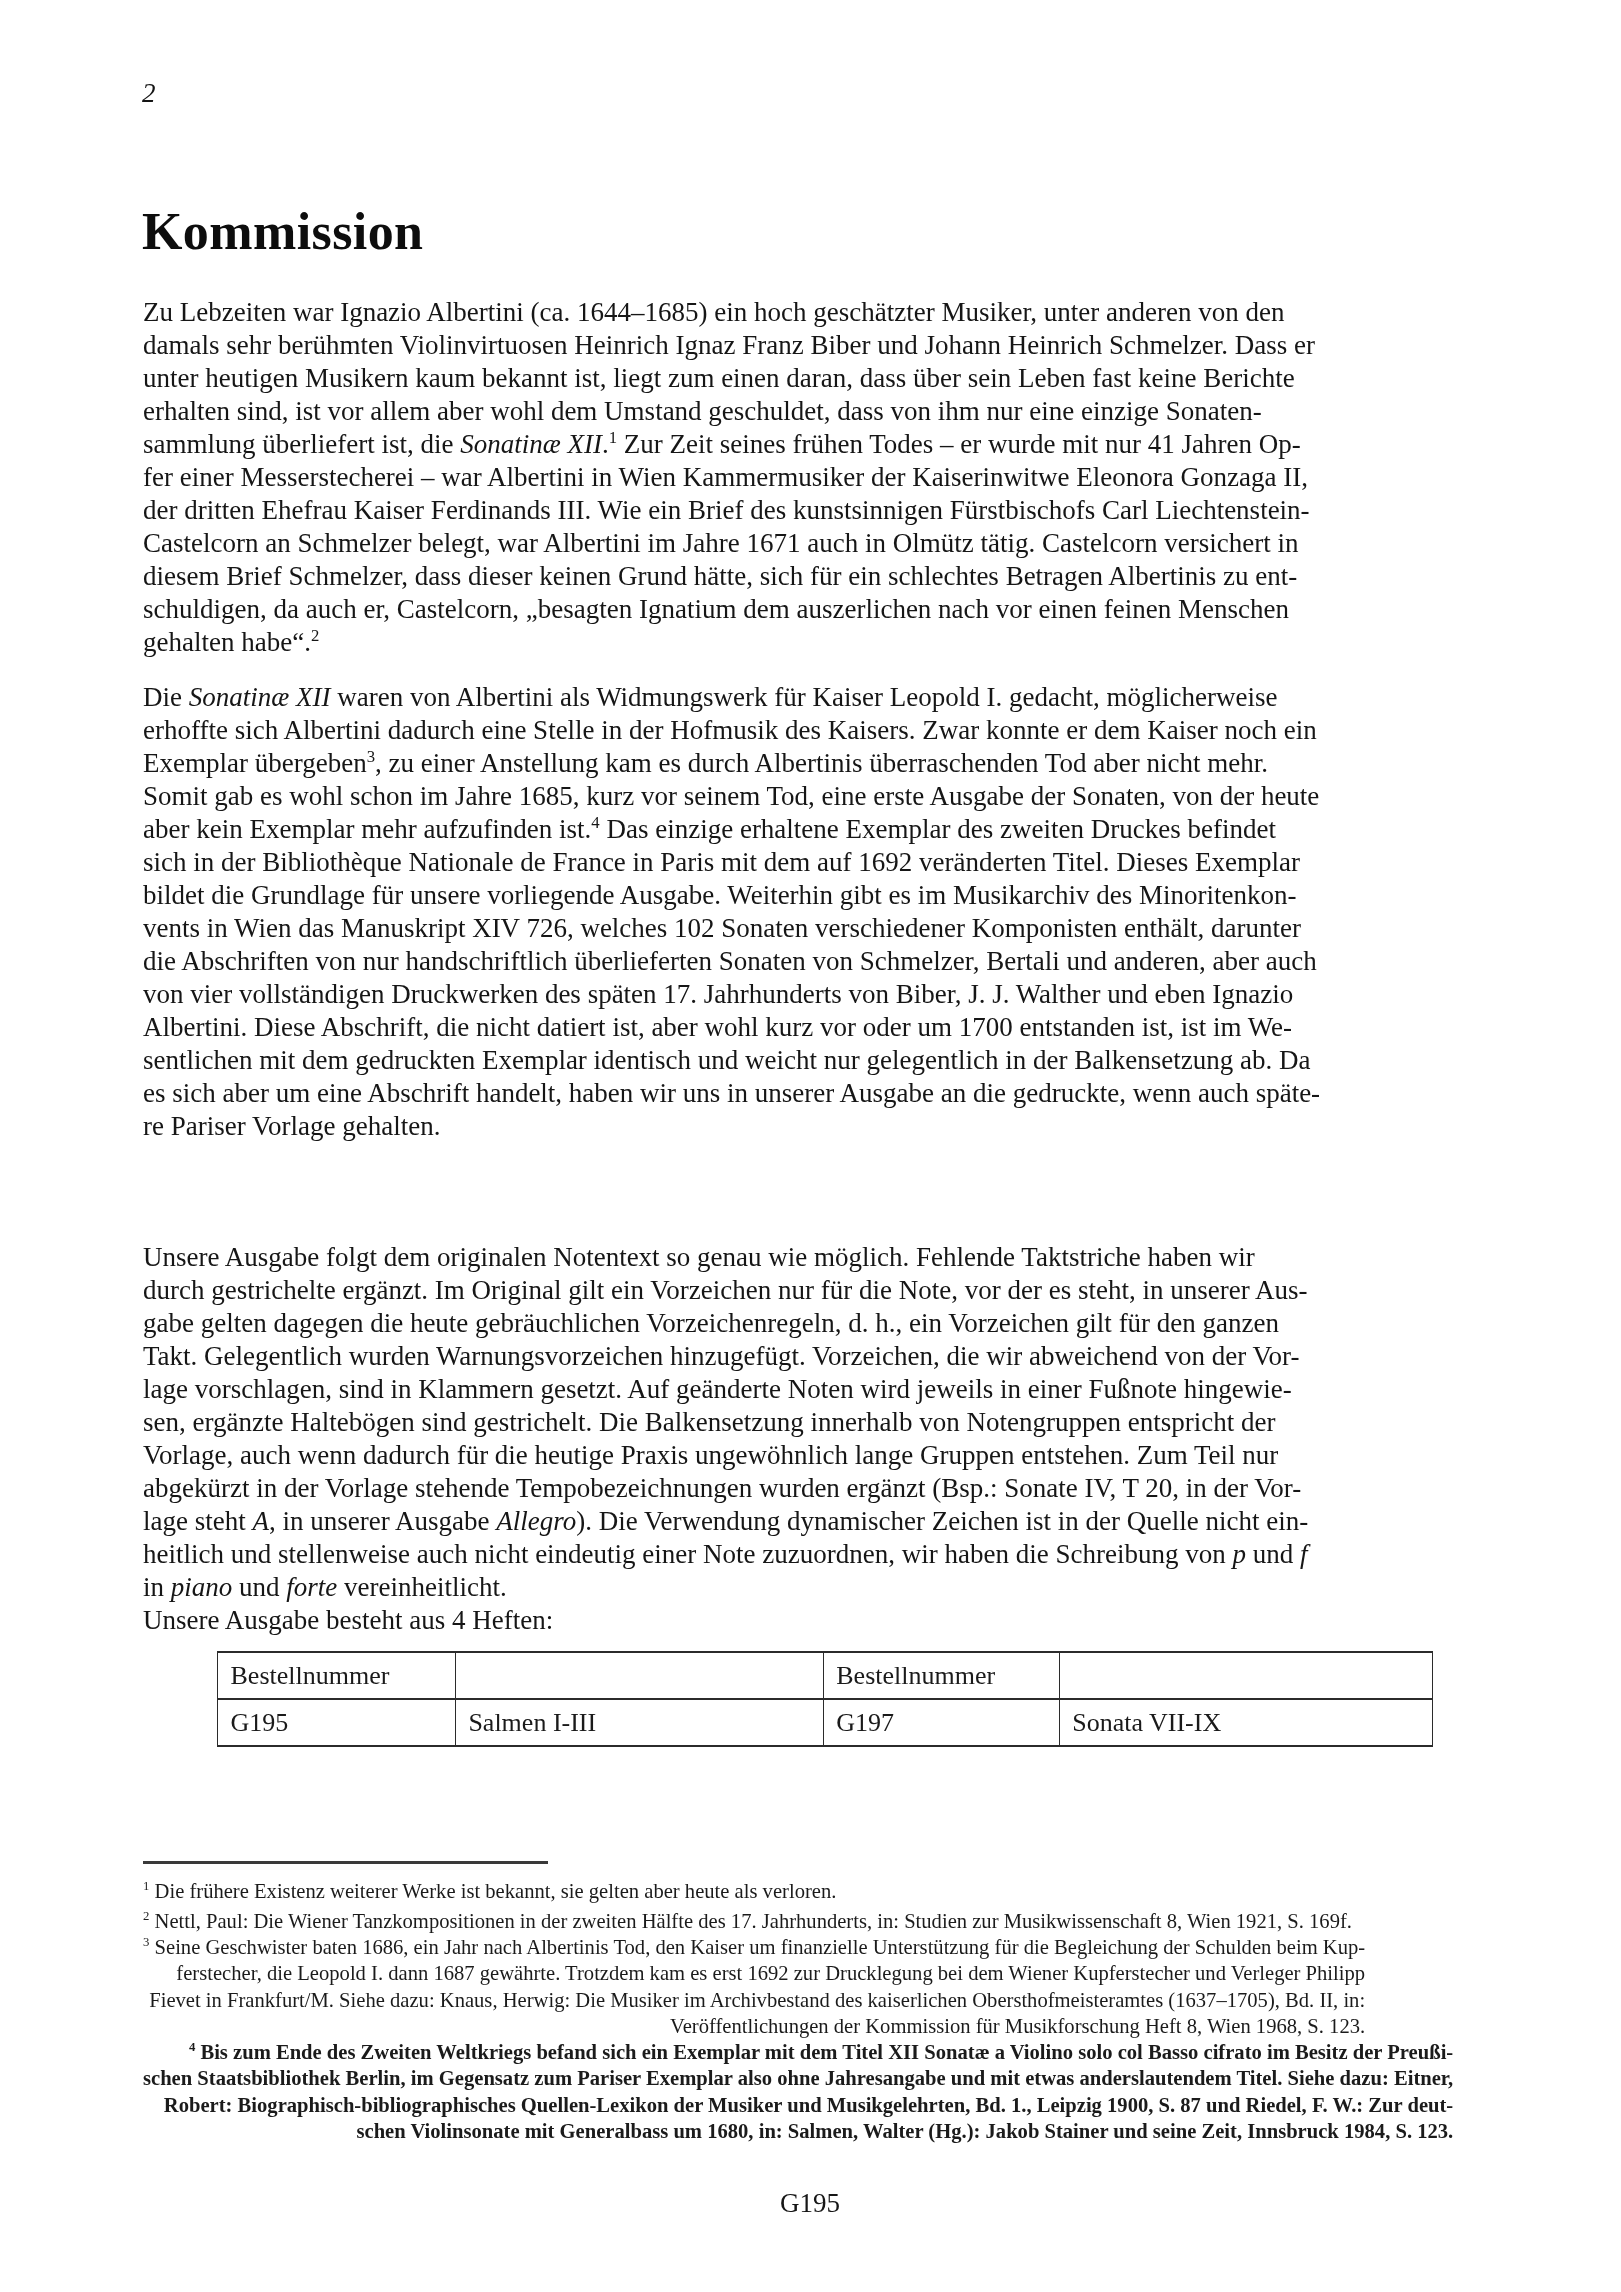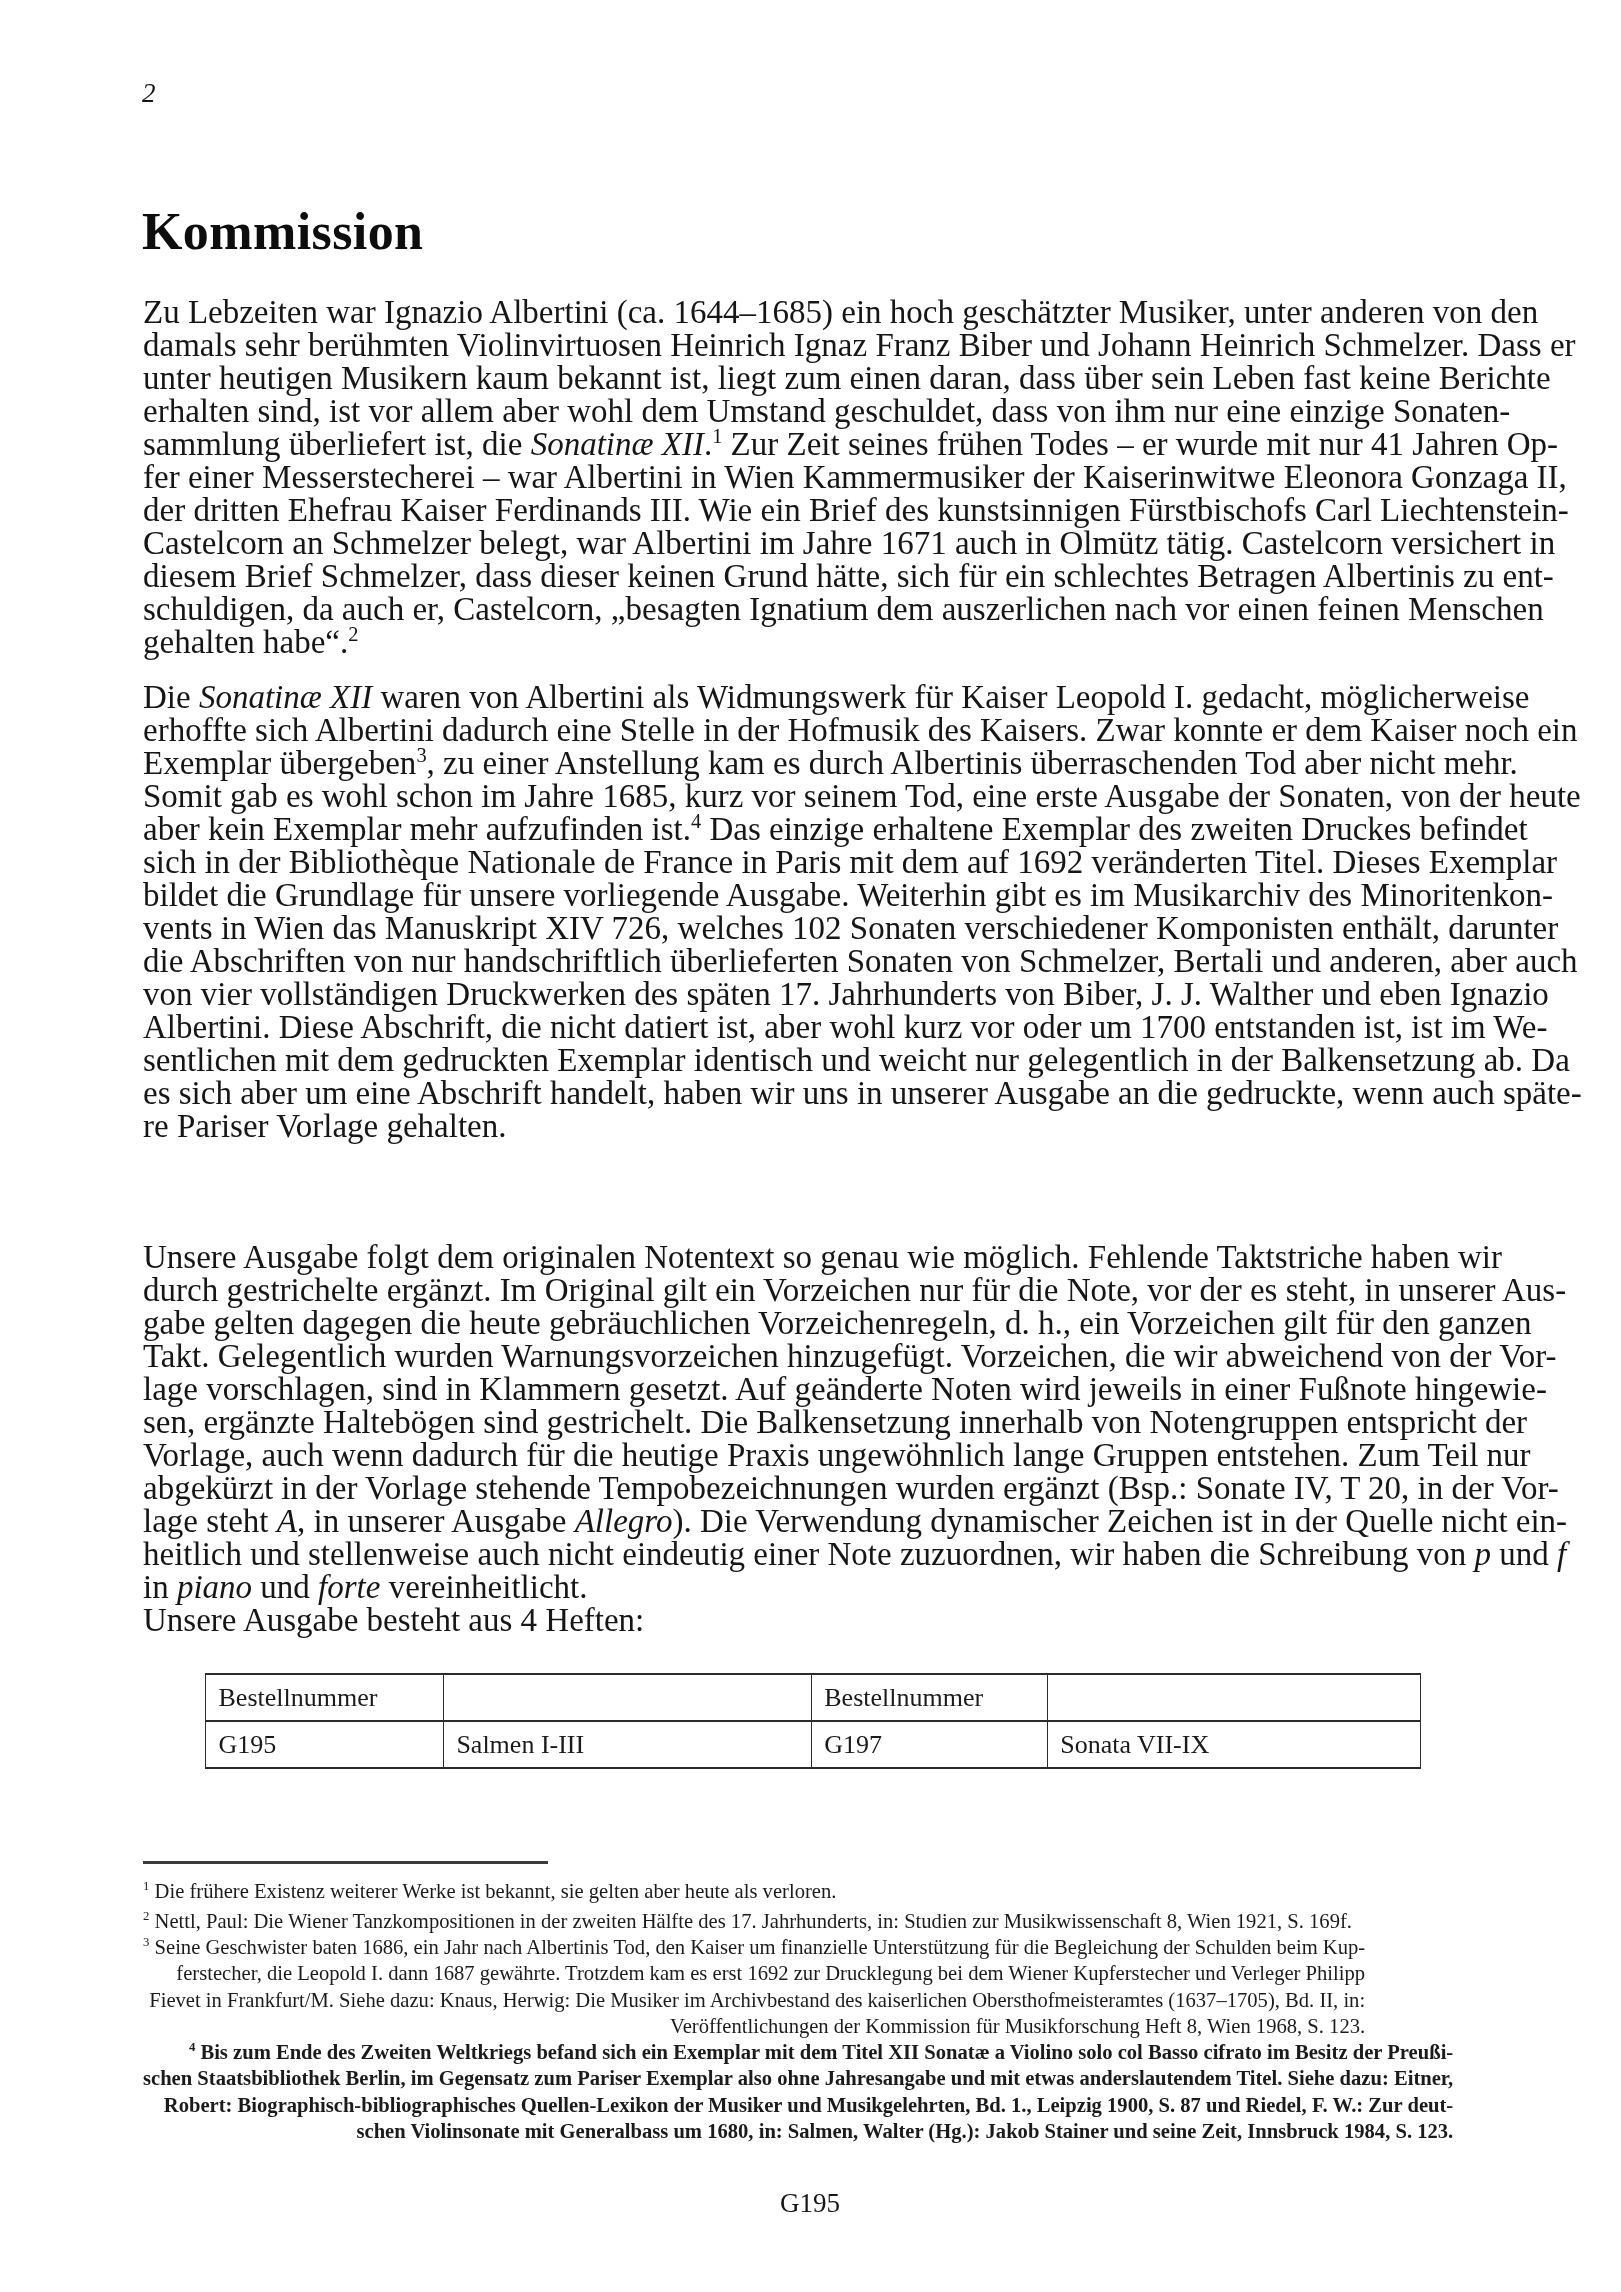--- a/index.html
+++ b/index.html
@@ -16,36 +16,35 @@
     font-style:italic;font-size:27px;line-height:32px;
   }
   #heading{
     left:142px;top:202px;
     font-weight:bold;font-size:52px;line-height:59px;
     letter-spacing:0.4px;
     color:#0d0d0d;
   }
   .para{
     left:143px;
-    font-size:33px;line-height:33px;
+    font-size:27px;line-height:33px;
     white-space:nowrap;
     color:#161616;
   }
   #para-1{top:296px;}
   #para-2{top:681px;}
   #para-3{top:1241px;}
   sup{font-size:0.62em;vertical-align:super;line-height:0;}
   i{font-style:italic;}
 
   #booklets-table{
-    left:205px;top:1651px;
+    left:217px;top:1651px;
     border-collapse:collapse;
     font-size:26px;line-height:30px;
     color:#1a1a1a;
-    margin-top:22px;
   }
   #booklets-table td{
     border:1.8px solid #2b2b2b;
     border-top:2.7px solid #2b2b2b;
     border-bottom:2.7px solid #2b2b2b;
     padding:0 5.4px 0 12.5px;
     vertical-align:middle;
   }
   #booklets-table tr.hdr td{height:45px;}
   #booklets-table tr.row td{height:45px;}

